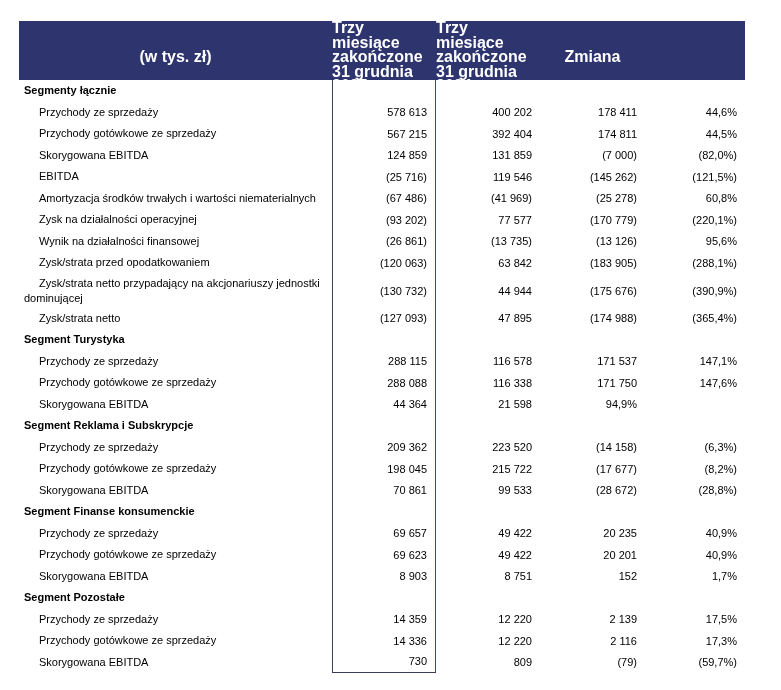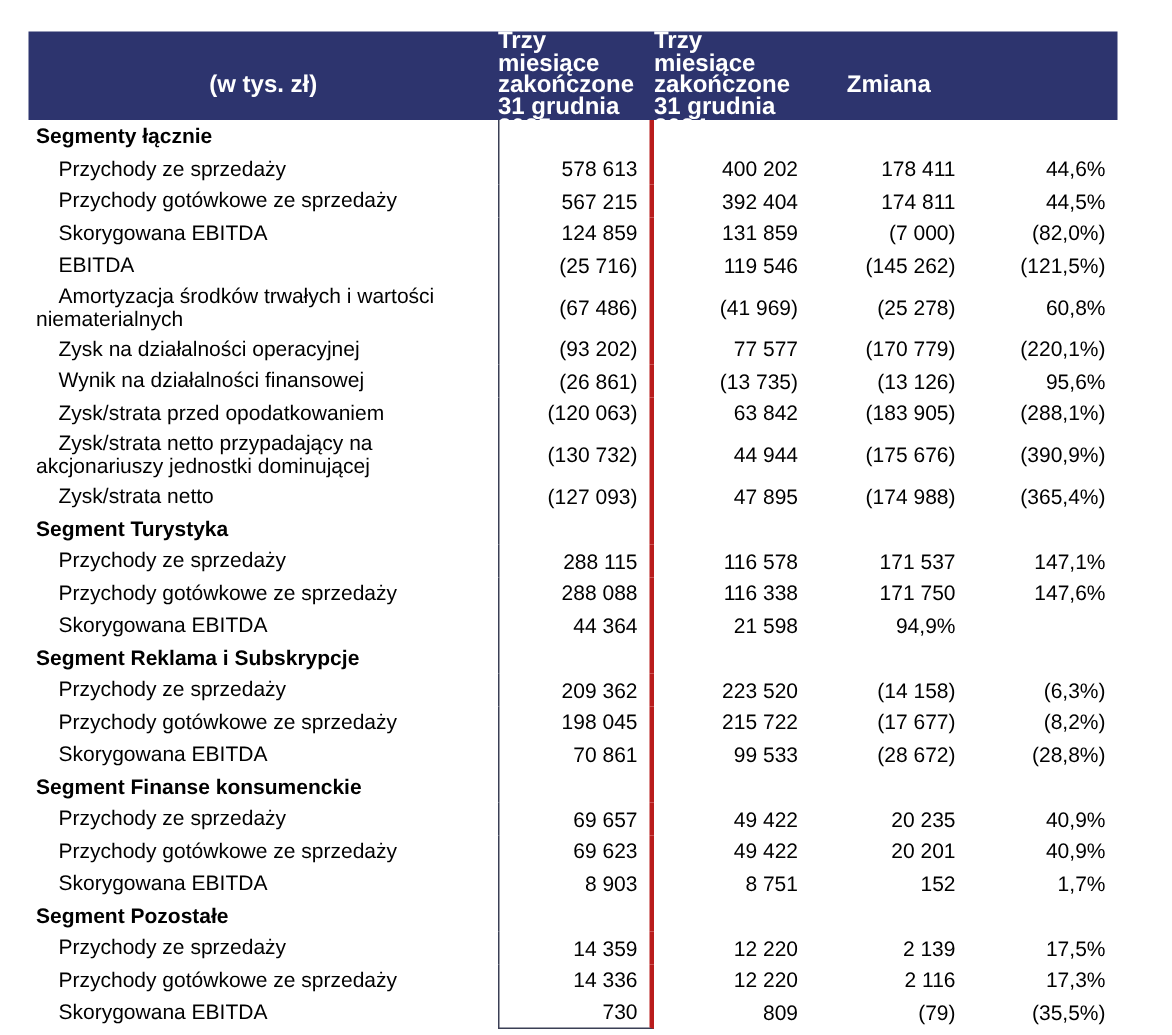--- a/index.html
+++ b/index.html
@@ -30,21 +30,21 @@
   .thead .hcell {
     display:flex;
     align-items:center;
     justify-content:center;
     font-weight:bold;
     font-size:16px;
     line-height:14.5px;
     white-space:pre-line;
   }
   
-  .tbody { font-size:14px; color:#000; }
+  .tbody { font-size:11px; color:#000; }
   .tbody .grid-row { min-height:21.5px; }
   .cell {
     display:flex;
     align-items:center;
   }
   .lbl {
     padding:2px 4px 2px 5px;
     line-height:15px;
   }
   .lbl .lbl-text { text-indent:15px; }
@@ -52,21 +52,21 @@
   .section-row .lbl .lbl-text { text-indent:0; }
   .val {
     justify-content:flex-end;
     text-align:right;
     padding-right:8px;
     white-space:nowrap;
   }
   
   .c1 {
     border-left:1px solid #3a3f55;
-    border-right:3px solid #b91c1c;
+    border-right:1px solid #b91c1c;
     text-align:center;
   }
   .tbody .grid-row:last-child .c1 { border-bottom:1px solid #3a3f55; padding-bottom:1px; }
 </style>
 </head>
 <body>
 
 <div class="page">
   <div class="fin-table">
 
@@ -315,18 +315,18 @@
           <div class="cell val">2 116</div>
           <div class="cell val">17,3%</div>
         </div>
         <div class="grid-row data-row">
           <div class="cell lbl">
             <div class="lbl-text">Skorygowana EBITDA</div>
           </div>
           <div class="cell val c1">730</div>
           <div class="cell val">809</div>
           <div class="cell val">(79)</div>
-          <div class="cell val">(35,5%)</div>
+          <div class="cell val">(59,7%)</div>
         </div>
       </div>
 
   </div>
 </div>
 
 </body></html>

